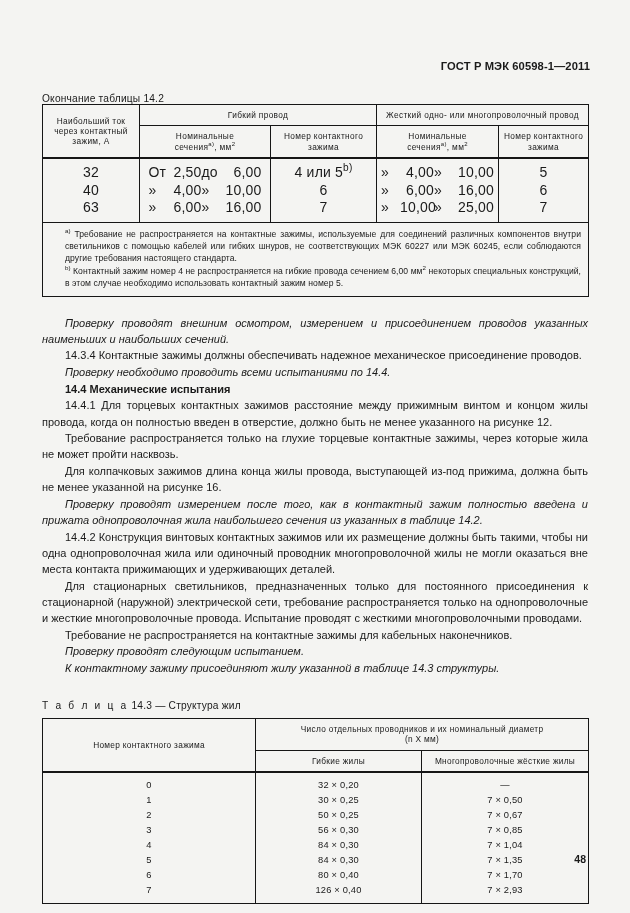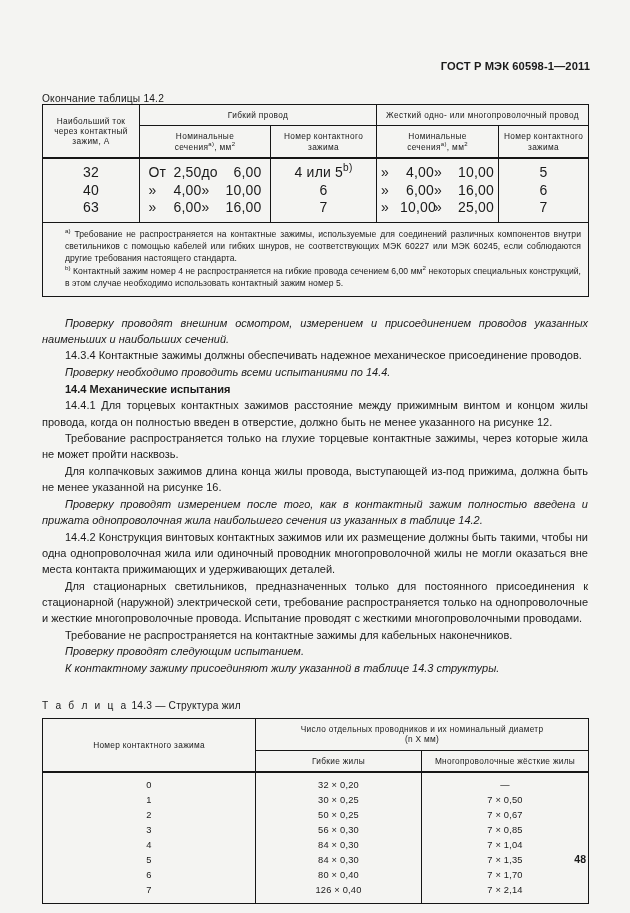--- a/index.html
+++ b/index.html
@@ -262,21 +262,21 @@
           <div>126 × 0,40</div>
         </td>
         <td class="body-cell">
           <div>—</div>
           <div>7 × 0,50</div>
           <div>7 × 0,67</div>
           <div>7 × 0,85</div>
           <div>7 × 1,04</div>
           <div>7 × 1,35</div>
           <div>7 × 1,70</div>
-          <div>7 × 2,14</div>
+          <div>7 × 2,93</div>
         </td>
       </tr>
     </tbody>
   </table>
 
   <div class="pagenum">48</div>
 
 </div>
 
 </body></html>

